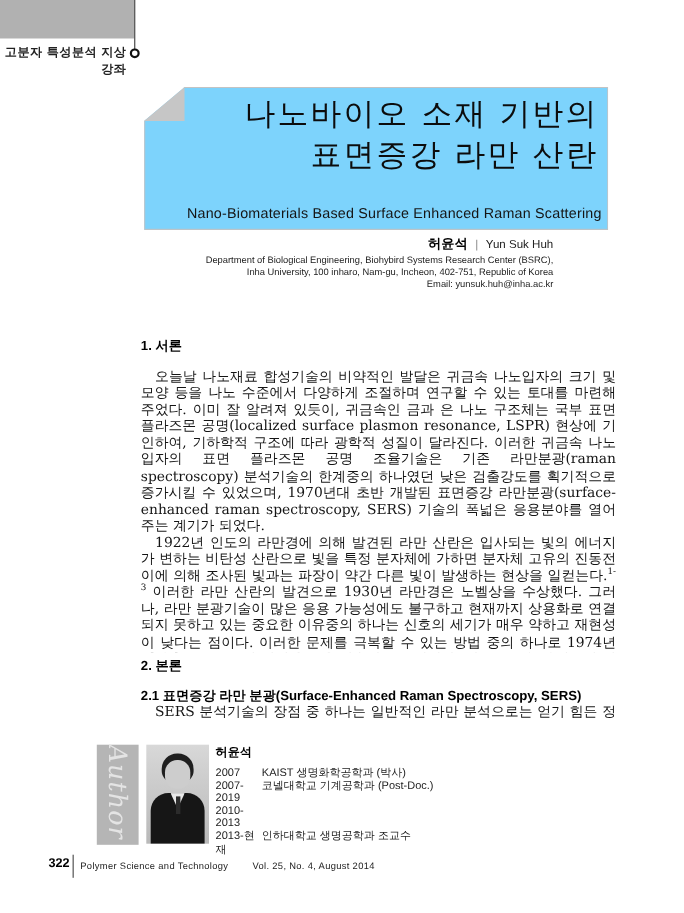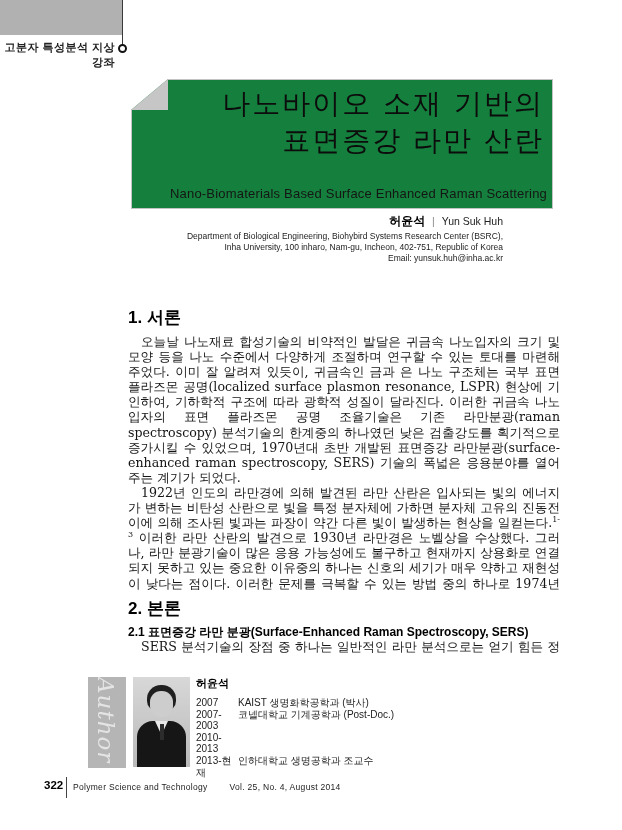--- a/index.html
+++ b/index.html
@@ -8,40 +8,40 @@
 
   
   .top-band{position:absolute;left:0;top:0;width:122px;height:35px;background:#b1b1b1;}
   .top-rule{position:absolute;left:122px;top:0;width:1px;height:45px;background:#3a3a3a;}
   .head-ring{position:absolute;left:118px;top:44px;width:5px;height:5px;border:2px solid #111;
              border-radius:50%;background:#fff;}
   .running-head{position:absolute;left:0;top:40px;width:115px;text-align:right;
                 font-size:11px;font-weight:bold;letter-spacing:0.5px;color:#222;}
 
   
-  .title-box{position:absolute;left:131px;top:79px;width:420px;height:128px;background:#15803d;
+  .title-box{position:absolute;left:131px;top:79px;width:420px;height:128px;background:#7dd3fc;
              border:1px solid #c3c3c3;
              clip-path:polygon(37px 0, 100% 0, 100% 100%, 0 100%, 0 31px);}
   .fold-corner{position:absolute;left:131px;top:79px;width:37px;height:31px;background:#c6c6c6;
                clip-path:polygon(100% 0, 0 100%, 100% 100%);}
   .title-ko{position:absolute;right:8px;top:5px;width:400px;text-align:right;
             font-family:"DejaVu Serif","Liberation Serif",serif;
             font-size:28px;line-height:37px;letter-spacing:2px;color:#0c0c0c;}
   .title-en{position:absolute;right:5px;bottom:7px;text-align:right;
             font-size:13px;color:#151515;letter-spacing:0.2px;}
 
   
   .byline{position:absolute;right:71px;top:213px;text-align:right;font-size:10.5px;color:#222;}
   .byline .name-ko{font-weight:bold;font-size:12px;color:#000;}
   .byline .divider{color:#888;margin:0 4px;font-weight:normal;}
   .affiliation{position:absolute;right:71px;top:231px;text-align:right;
                font-size:8.5px;line-height:11px;color:#1c1c1c;}
 
   
-  .sec-heading{position:absolute;left:128px;font-size:17px;font-weight:bold;color:#000;}
+  .sec-heading{position:absolute;left:128px;font-size:12px;font-weight:bold;color:#000;}
   .sub-heading{position:absolute;left:128px;font-size:12px;font-weight:bold;color:#000000;}
   .section1-body{position:absolute;left:128px;top:334px;width:432px;height:259px;overflow:hidden;}
   .body-par{margin:0;font-family:"DejaVu Serif","Liberation Serif",serif;
             font-size:12.6px;line-height:15.1px;text-align:justify;text-indent:13px;color:#141414;}
   .body-par sup{font-size:8px;line-height:0;vertical-align:super;}
   .section2-par{position:absolute;left:128px;top:639px;width:432px;height:17px;overflow:hidden;}
 
   
   .author-tab{position:absolute;left:88px;top:677px;width:38px;height:91px;background:#b5b5b5;
               overflow:hidden;}
@@ -122,21 +122,21 @@
     <div class="shirt"></div>
     <div class="tie"></div>
   </div>
   <div class="bio-name">허윤석</div>
   <div class="bio-rows">
       <div class="bio-row">
         <span class="bio-period">2007</span>
         <span class="bio-desc">KAIST 생명화학공학과 (박사)</span>
       </div>
       <div class="bio-row">
-        <span class="bio-period">2007-2003</span>
+        <span class="bio-period">2007-2019</span>
         <span class="bio-desc">코넬대학교 기계공학과 (Post-Doc.)</span>
       </div>
       <div class="bio-row">
         <span class="bio-period">2010-2013</span>
       </div>
       <div class="bio-row">
         <span class="bio-period">2013-현재</span>
         <span class="bio-desc">인하대학교 생명공학과 조교수</span>
       </div>
     </div>

